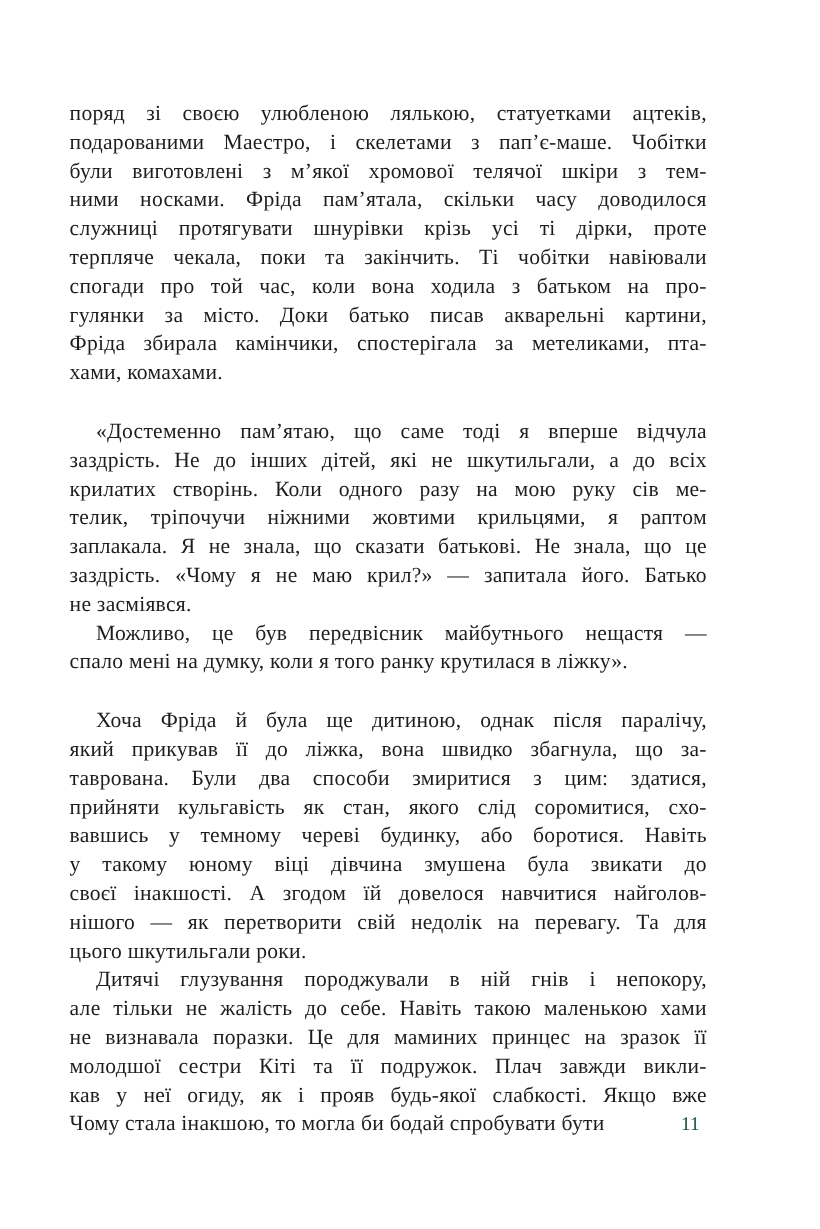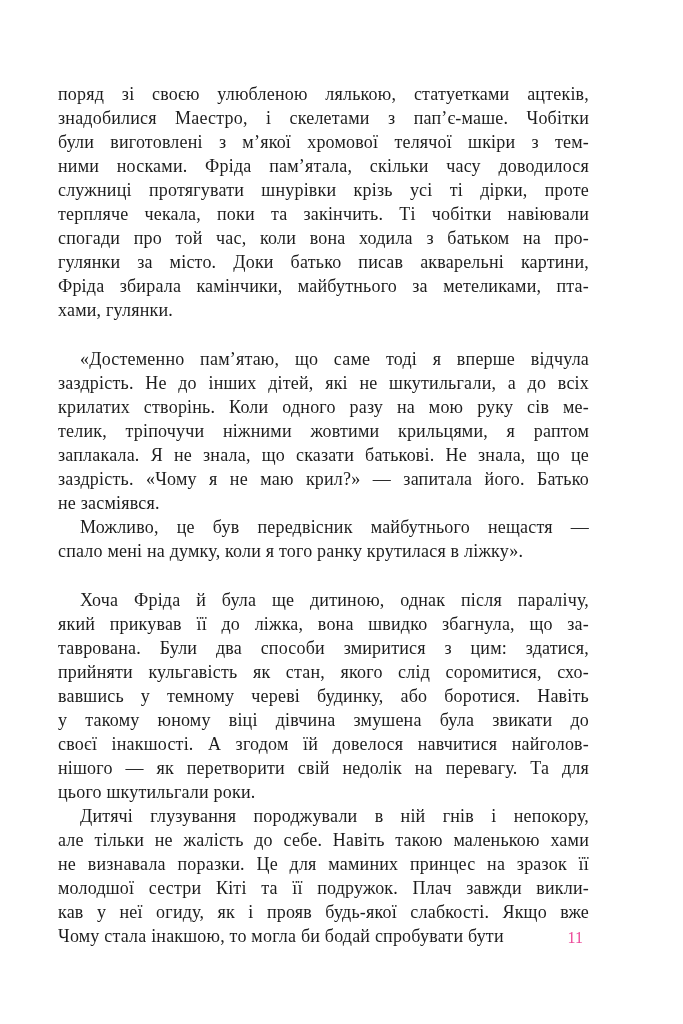--- a/index.html
+++ b/index.html
@@ -36,39 +36,39 @@
   }
   .para.indent .line.first {
     text-indent: 22px;
   }
   .page-number {
     position: absolute;
     top: 926px;
     right: 100px;
     font-size: 16px;
     line-height: 24px;
-    color: #ec4899;
+    color: #14532d;
   }
 </style>
 </head>
 <body>
 
 <div class="book-page">
   <div class="text-block">
       <div class="para">
         <div class="line first">поряд зі своєю улюбленою лялькою, статуетками ацтеків,</div>
-        <div class="line">знадобилися Маестро, і скелетами з пап’є-маше. Чобітки</div>
+        <div class="line">подарованими Маестро, і скелетами з пап’є-маше. Чобітки</div>
         <div class="line">були виготовлені з м’якої хромової телячої шкіри з тем-</div>
         <div class="line">ними носками. Фріда пам’ятала, скільки часу доводилося</div>
         <div class="line">служниці протягувати шнурівки крізь усі ті дірки, проте</div>
         <div class="line">терпляче чекала, поки та закінчить. Ті чобітки навіювали</div>
         <div class="line">спогади про той час, коли вона ходила з батьком на про-</div>
         <div class="line">гулянки за місто. Доки батько писав акварельні картини,</div>
-        <div class="line">Фріда збирала камінчики, майбутнього за метеликами, пта-</div>
-        <div class="line last">хами, гулянки.</div>
+        <div class="line">Фріда збирала камінчики, спостерігала за метеликами, пта-</div>
+        <div class="line last">хами, комахами.</div>
       </div>
       <div class="para indent gap">
         <div class="line first">«Достеменно пам’ятаю, що саме тоді я вперше відчула</div>
         <div class="line">заздрість. Не до інших дітей, які не шкутильгали, а до всіх</div>
         <div class="line">крилатих створінь. Коли одного разу на мою руку сів ме-</div>
         <div class="line">телик, тріпочучи ніжними жовтими крильцями, я раптом</div>
         <div class="line">заплакала. Я не знала, що сказати батькові. Не знала, що це</div>
         <div class="line">заздрість. «Чому я не маю крил?» — запитала його. Батько</div>
         <div class="line last">не засміявся.</div>
       </div>

